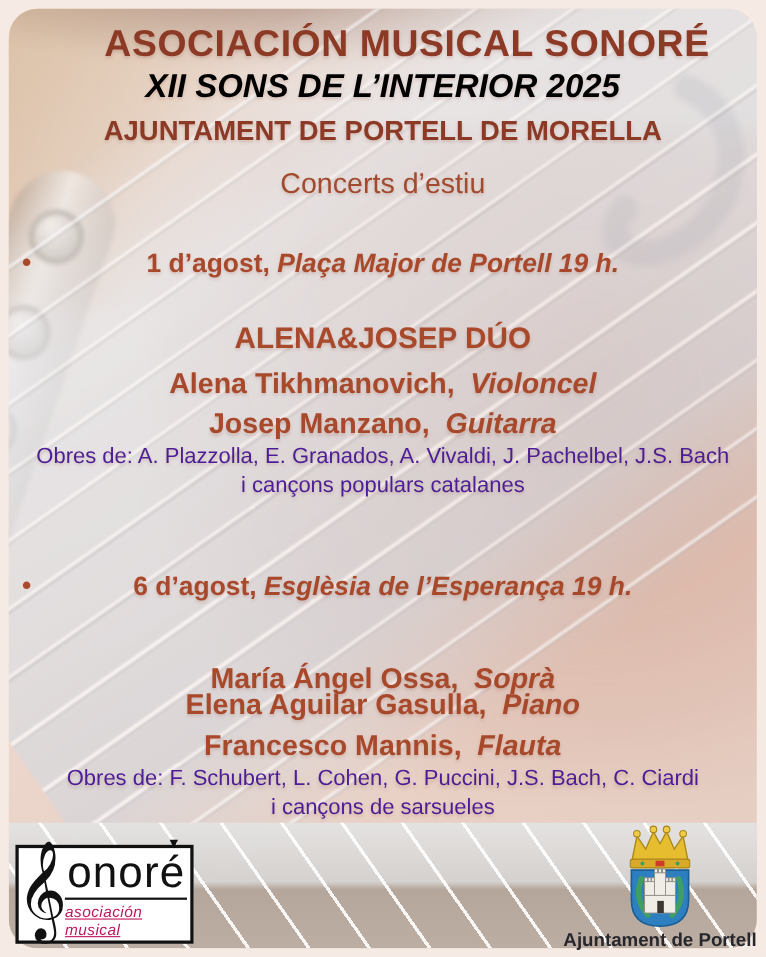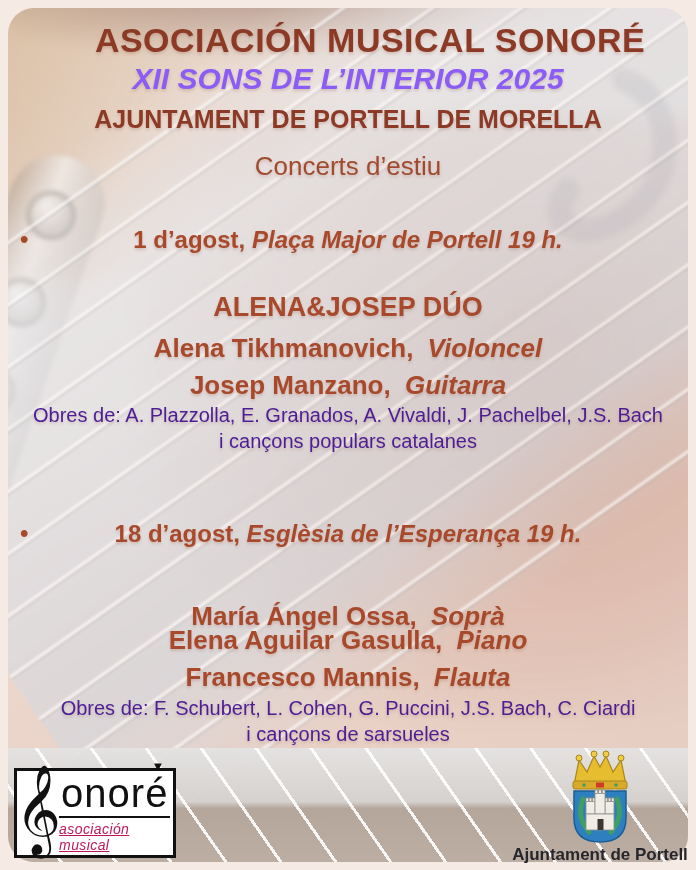--- a/index.html
+++ b/index.html
@@ -34,21 +34,21 @@
     background:
       repeating-linear-gradient(55deg,transparent 0 42px,rgba(255,255,255,0.9) 42px 45px),
       linear-gradient(180deg,rgba(228,227,226,0.95) 0%,rgba(212,209,207,0.95) 47%,rgba(178,164,153,0.95) 53%,rgba(186,172,161,0.95) 100%);}
 
   
   .content{position:absolute;inset:0;z-index:5;}
   .line{position:absolute;left:0;right:0;text-align:center;line-height:1.12;
     font-weight:bold;color:#a8492b;text-shadow:0 2px 3px rgba(130,70,50,0.22);}
   .it{font-style:italic;}
   .title{top:21px;font-size:34px;color:#8c3a26;letter-spacing:0.5px;padding-left:44px;}
-  .subtitle{top:62px;font-size:30px;color:#8b5cf6;font-style:italic;}
+  .subtitle{top:62px;font-size:30px;color:#000000;font-style:italic;}
   .organizer{top:105px;font-size:25px;color:#8c3a26;}
   .series{top:152px;font-size:26px;font-weight:normal;color:#a14a2e;}
   .event{font-size:24px;}
   .e1{top:227px;} .e2{top:521px;}
   .bullet{position:absolute;left:20px;font-size:24px;color:#a8492b;font-weight:bold;}
   .bu1{top:225px;} .bu2{top:519px;}
   .group{top:292px;font-size:27px;}
   .perf{font-size:26px;}
   .perf .pname{margin-right:7px;}
   .p11{top:334px;} .p12{top:371px;}
@@ -113,21 +113,21 @@
     </div>
     <div class="line perf p12">
       <span class="pname">Josep Manzano,</span>
       <span class="it">Guitarra</span>
     </div>
     <div class="line works w11">Obres de: A. Plazzolla, E. Granados, A. Vivaldi, J. Pachelbel, J.S. Bach</div>
     <div class="line works w12">i cançons populars catalanes</div>
 
     <span class="bullet bu2">•</span>
     <div class="line event e2">
-      <span class="pname">18 d’agost,</span>
+      <span class="pname">6 d’agost,</span>
       <span class="it">Esglèsia de l’Esperança 19 h.</span>
     </div>
     <div class="line perf p21">
       <span class="pname">María Ángel Ossa,</span>
       <span class="it">Soprà</span>
     </div>
     <div class="line perf p22">
       <span class="pname">Elena Aguilar Gasulla,</span>
       <span class="it">Piano</span>
     </div>

